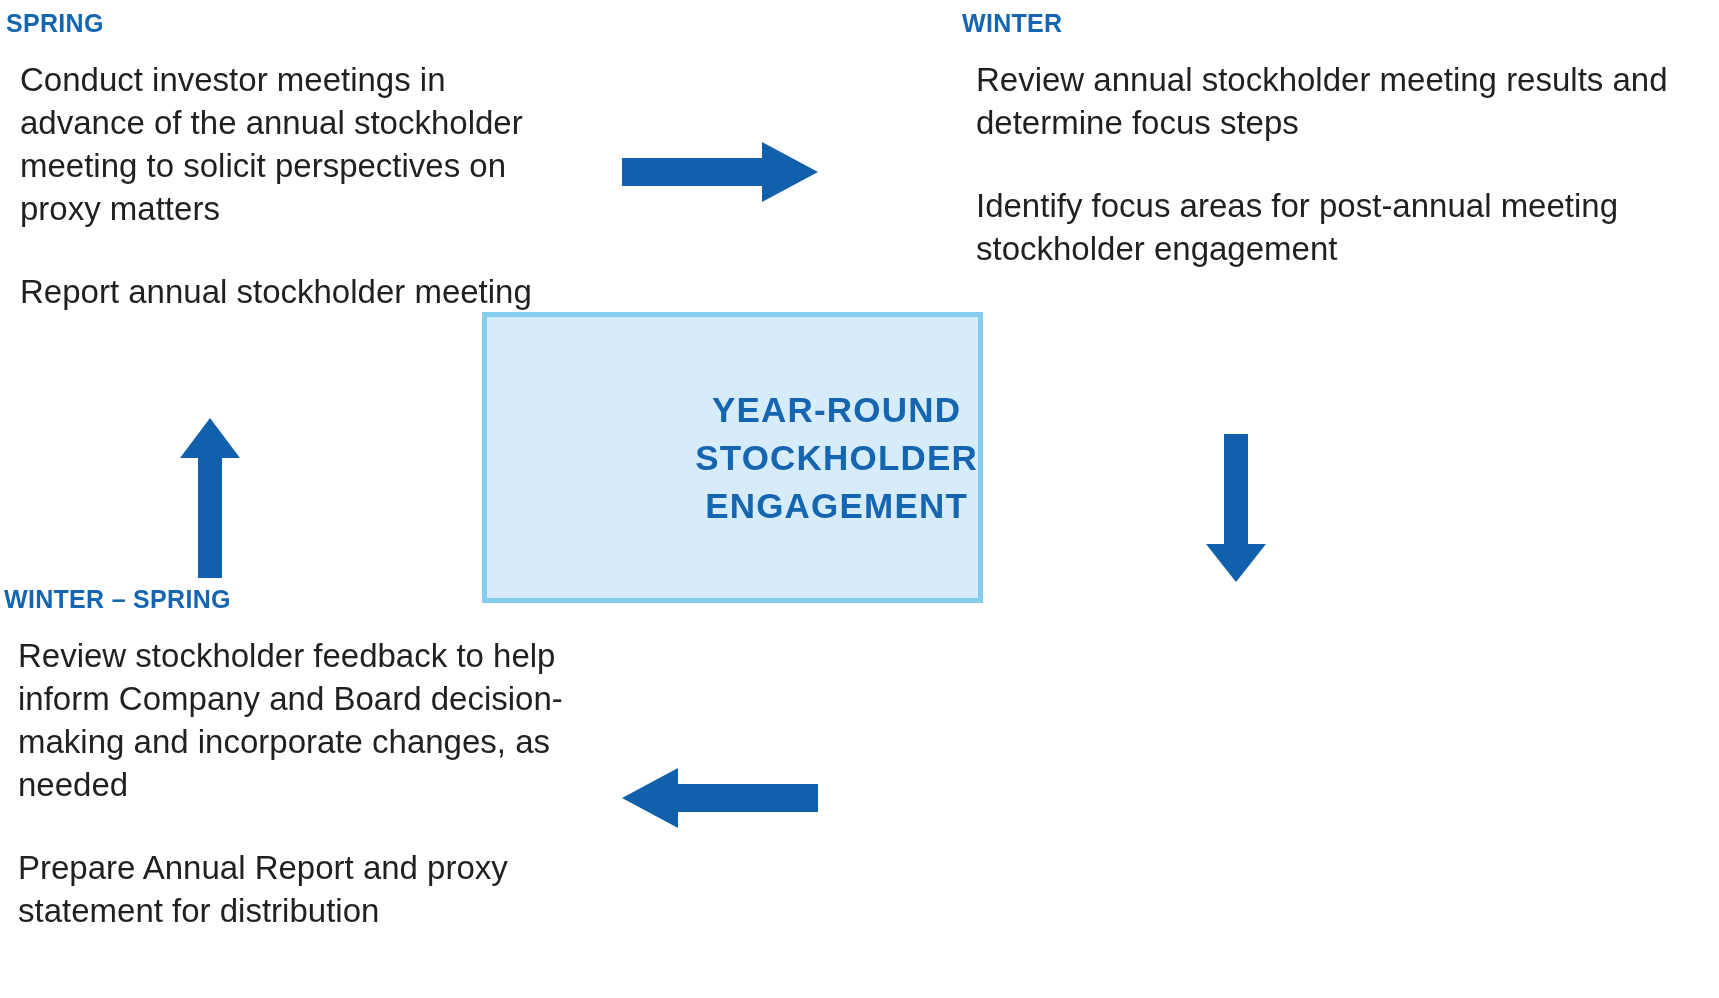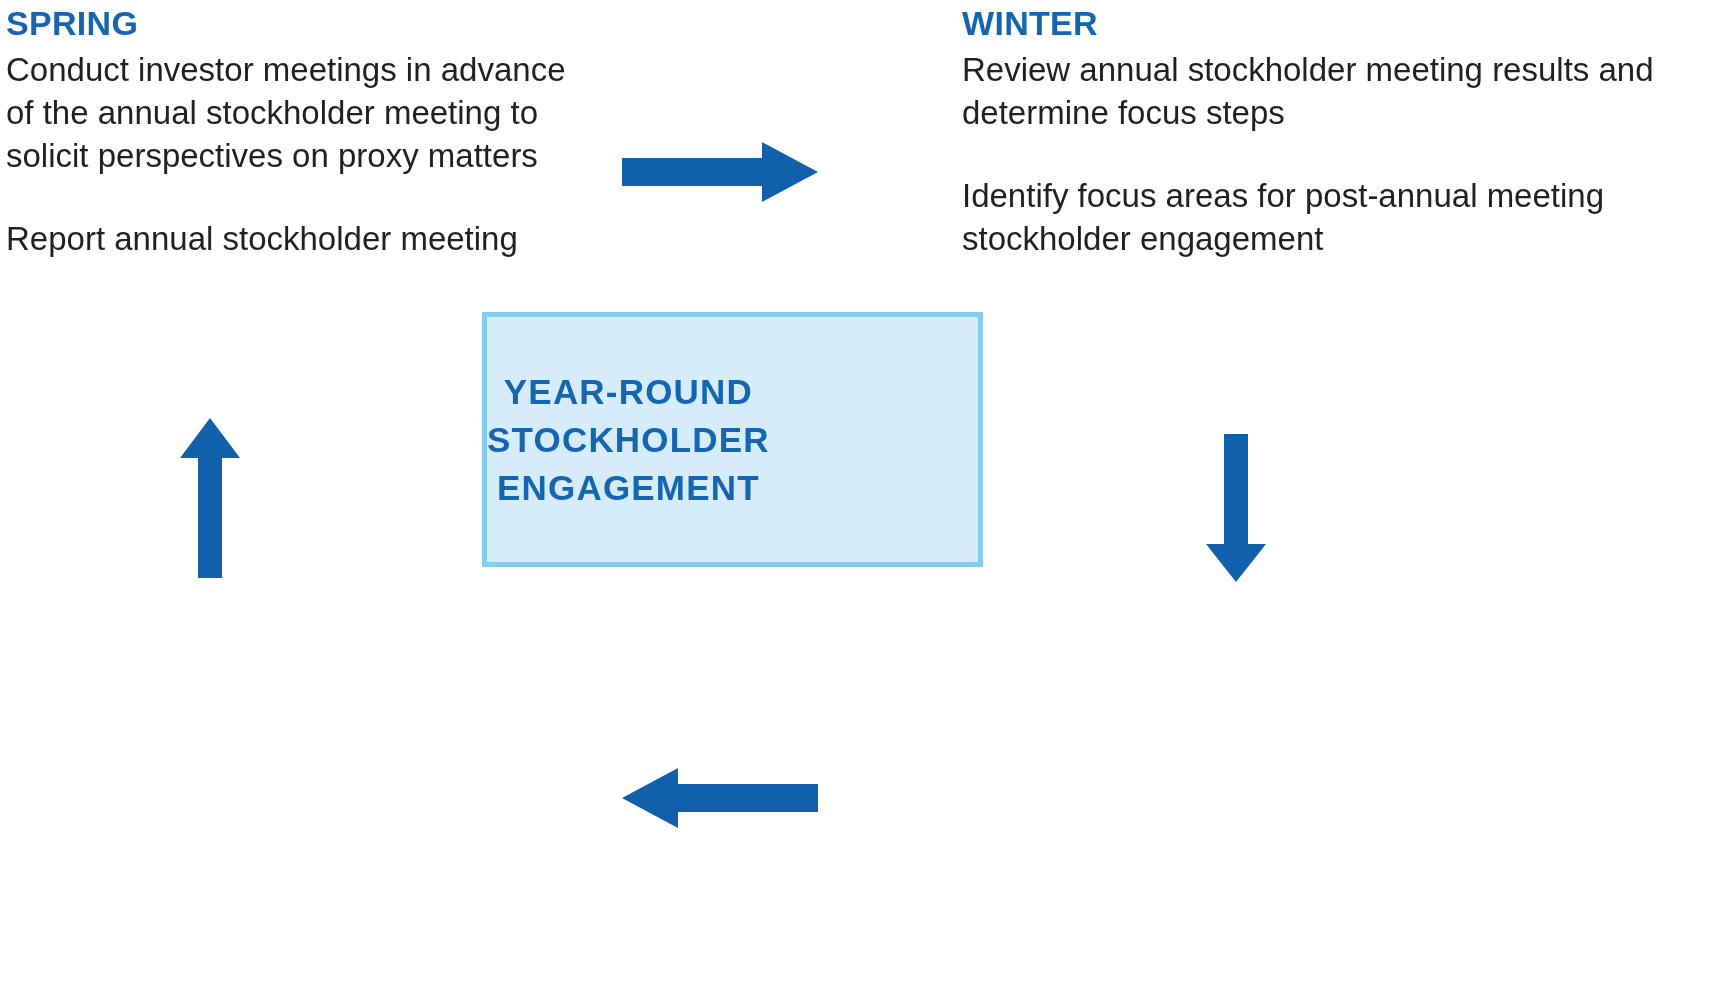--- a/index.html
+++ b/index.html
@@ -25,56 +25,57 @@
   }
 
   
   .block {
     position: absolute;
     box-sizing: border-box;
   }
   .season-heading {
     color: #1565B0;
     font-weight: bold;
-    font-size: 34px;
+    font-size: 25px;
     line-height: 42px;
     letter-spacing: 0.3px;
     margin: 0 0 4px 0;
     white-space: nowrap;
   }
   .season-para {
     color: #221f1f;
     font-size: 33px;
     line-height: 43px;
-    margin: 0;
+    margin: 14px;
     font-weight: 400;
   }
   .season-para + .season-para {
     margin-top: 40px;
   }
 
   
   #block-spring        { left: 6px;    top: 2px;   width: 560px; }
   #block-summer        { left: 962px;  top: 2px;   width: 752px; }
   #block-winter-spring { left: 4px;    top: 578px; width: 600px; }
   #block-fall          { left: 962px;  top: 578px; width: 600px; }
 
   
   #center-box {
     position: absolute;
     left: 482px;
     top: 312px;
     width: 501px;
-    height: 255px;
+    height: 291px;
     box-sizing: border-box;
     background: #d6ecfa;
     border: 5px solid #84cdee;
     display: flex;
     align-items: center;
-    justify-content: flex-start;
+    justify-content: flex-end;
+    padding-left: 32px;
   }
   #center-box .center-title {
     color: #1565B0;
     font-weight: bold;
     font-size: 35px;
     line-height: 48px;
     letter-spacing: 1.2px;
     text-align: center;
     margin: 0;
     white-space: pre-line;
@@ -101,20 +102,25 @@
     <p class="season-para">Conduct investor meetings in advance of the annual stockholder meeting to solicit perspectives on proxy matters</p>
     <p class="season-para">Report annual stockholder meeting</p>
   </div>
 
   <div class="block" id="block-summer">
     <h2 class="season-heading">WINTER</h2>
     <p class="season-para">Review annual stockholder meeting results and determine focus steps</p>
     <p class="season-para">Identify focus areas for post-annual meeting stockholder engagement</p>
   </div>
 
+  <div class="block" id="block-winter-spring">
+    <h2 class="season-heading">WINTER – SPRING</h2>
+    <p class="season-para">Review stockholder feedback to help inform Company and Board decision-making and incorporate changes, as needed</p>
+    <p class="season-para">Prepare Annual Report and proxy statement for distribution</p>
+  </div>
 
 
   <div id="center-box">
     <p class="center-title">YEAR-ROUND
 STOCKHOLDER
 ENGAGEMENT</p>
   </div>
 
   <div class="arrow" id="arrow-right">
     <svg viewBox="0 0 196 60" width="196" height="60" aria-hidden="true">

